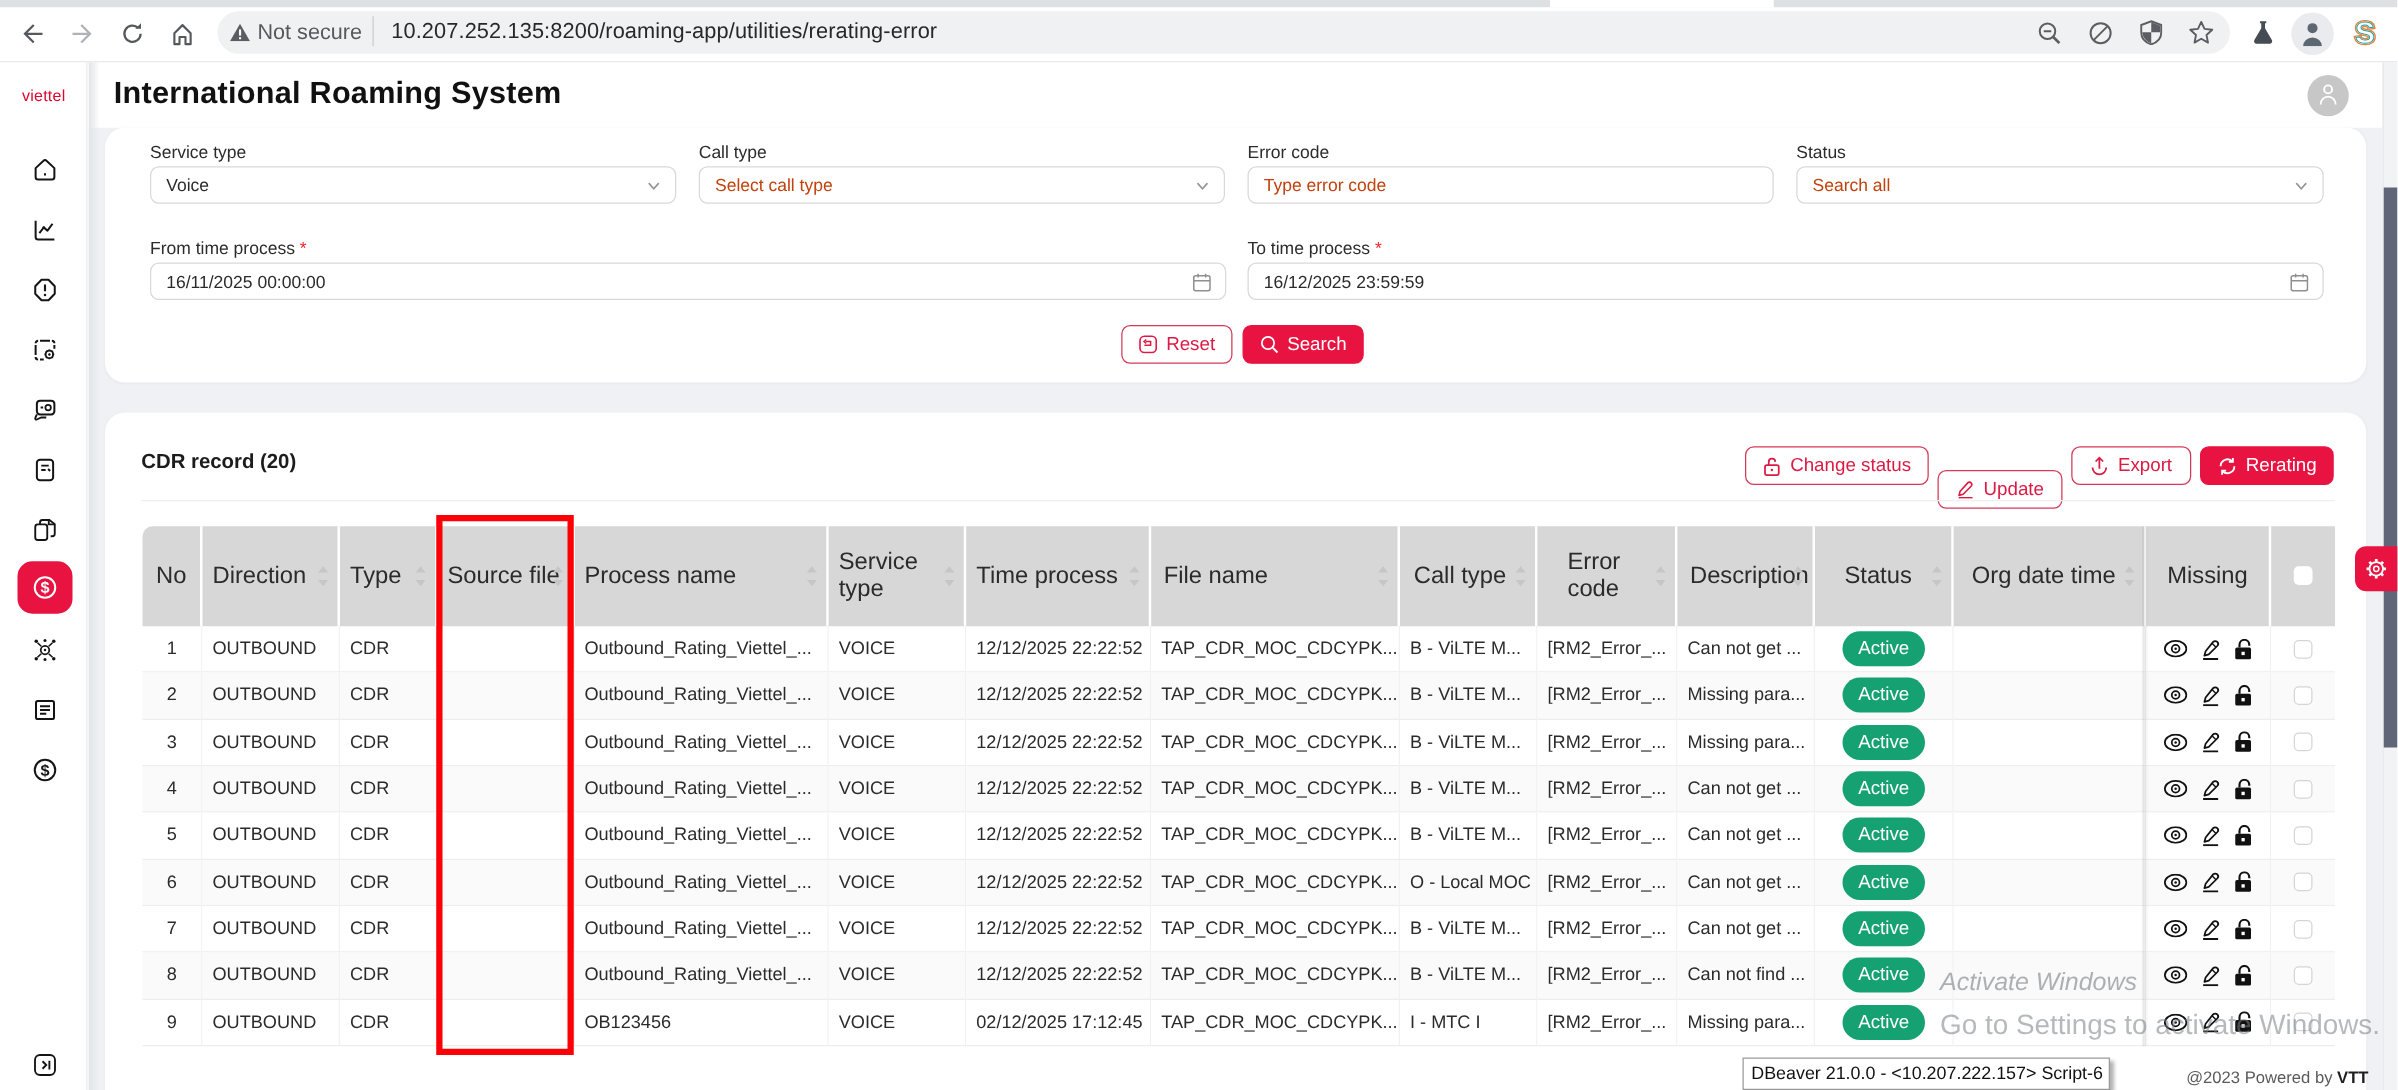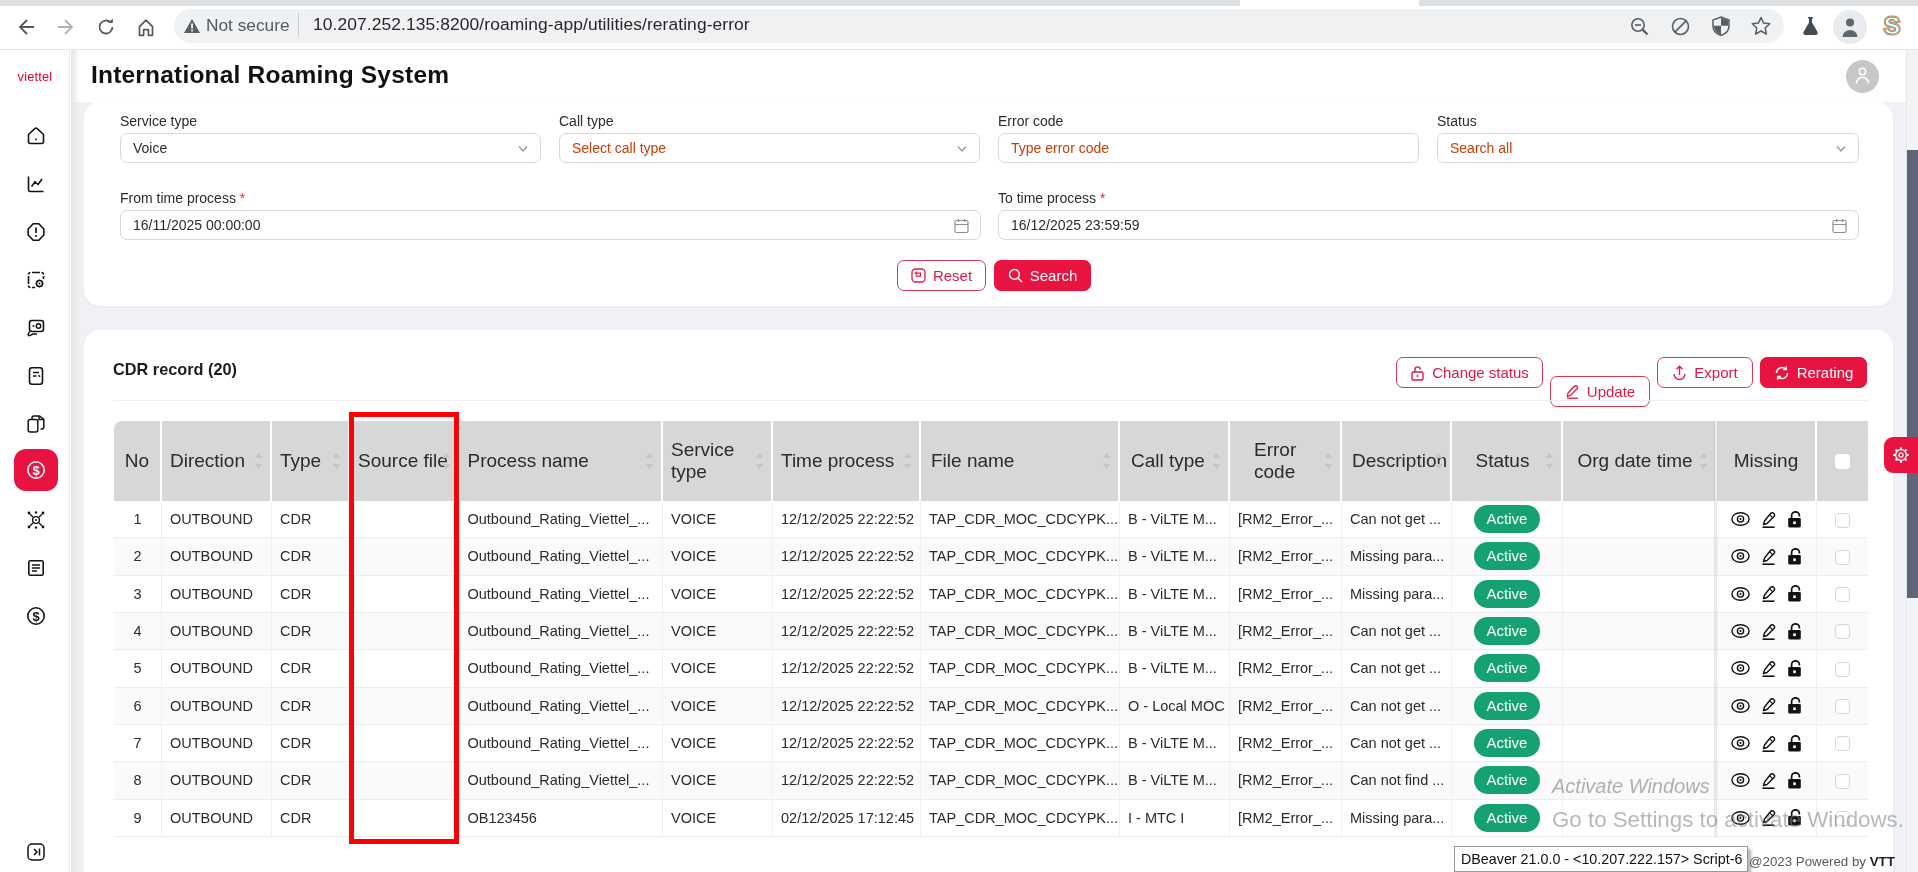--- a/index.html
+++ b/index.html
@@ -55,21 +55,21 @@
 .cbx.hdr { border:none; width:15px; height:15px; }
 .aicons { display:flex; gap:10px; align-items:center; justify-content:center; }
 #redbox { left:349px; top:412px; width:110px; height:432px; border:5px solid #fb0007; z-index:40; }
 #actshadow { left:1714px; top:421px; width:5px; height:416px; background:linear-gradient(90deg,rgba(0,0,0,0.10),rgba(0,0,0,0)); z-index:5; }
 
 #gearbtn { left:1884px; top:437px; width:34px; height:36px; background:#e81340; border-radius:9px 0 0 9px; z-index:45; display:flex; align-items:center; justify-content:center; }
 #scrolltrack { left:1906px; top:50px; width:12px; height:822px; background:#f2f3f5; border-left:1px solid #e6e7e9; z-index:30; }
 #scrollthumb { left:1907px; top:150px; width:11px; height:448px; background:#606678; z-index:31; }
 #wm1 { left:1552px; top:775px; font-size:20px; color:rgba(121,127,132,0.60); z-index:50;font-style:italic; }
 #wm2 { left:1552px; top:807px; font-size:22.3px; color:rgba(121,127,132,0.55); z-index:50; }
-#tooltip { left:1454px; top:846px; width:294px; height:26px; background:#fff; border:1px solid #9a9a9a; box-shadow:3px 3px 3px rgba(0,0,0,0.3); z-index:60; font-size:14.3px; color:#111; line-height:25px; padding-left:6px; }
+#tooltip { left:1394px; top:846px; width:294px; height:26px; background:#fff; border:1px solid #9a9a9a; box-shadow:3px 3px 3px rgba(0,0,0,0.3); z-index:60; font-size:14.3px; color:#111; line-height:25px; padding-left:6px; }
 #footer { left:1749px; top:854px; font-size:13.3px; color:#5a5a5a; z-index:55; }
 #footer b { color:#1f1f1f; }
 </style>
 </head>
 <body>
 
 <div class="abs" id="topstrip"></div>
 <div class="abs" id="toptab"></div>
 <div class="abs" id="toolbar"></div>
 <div class="abs" id="urlbar"></div>

